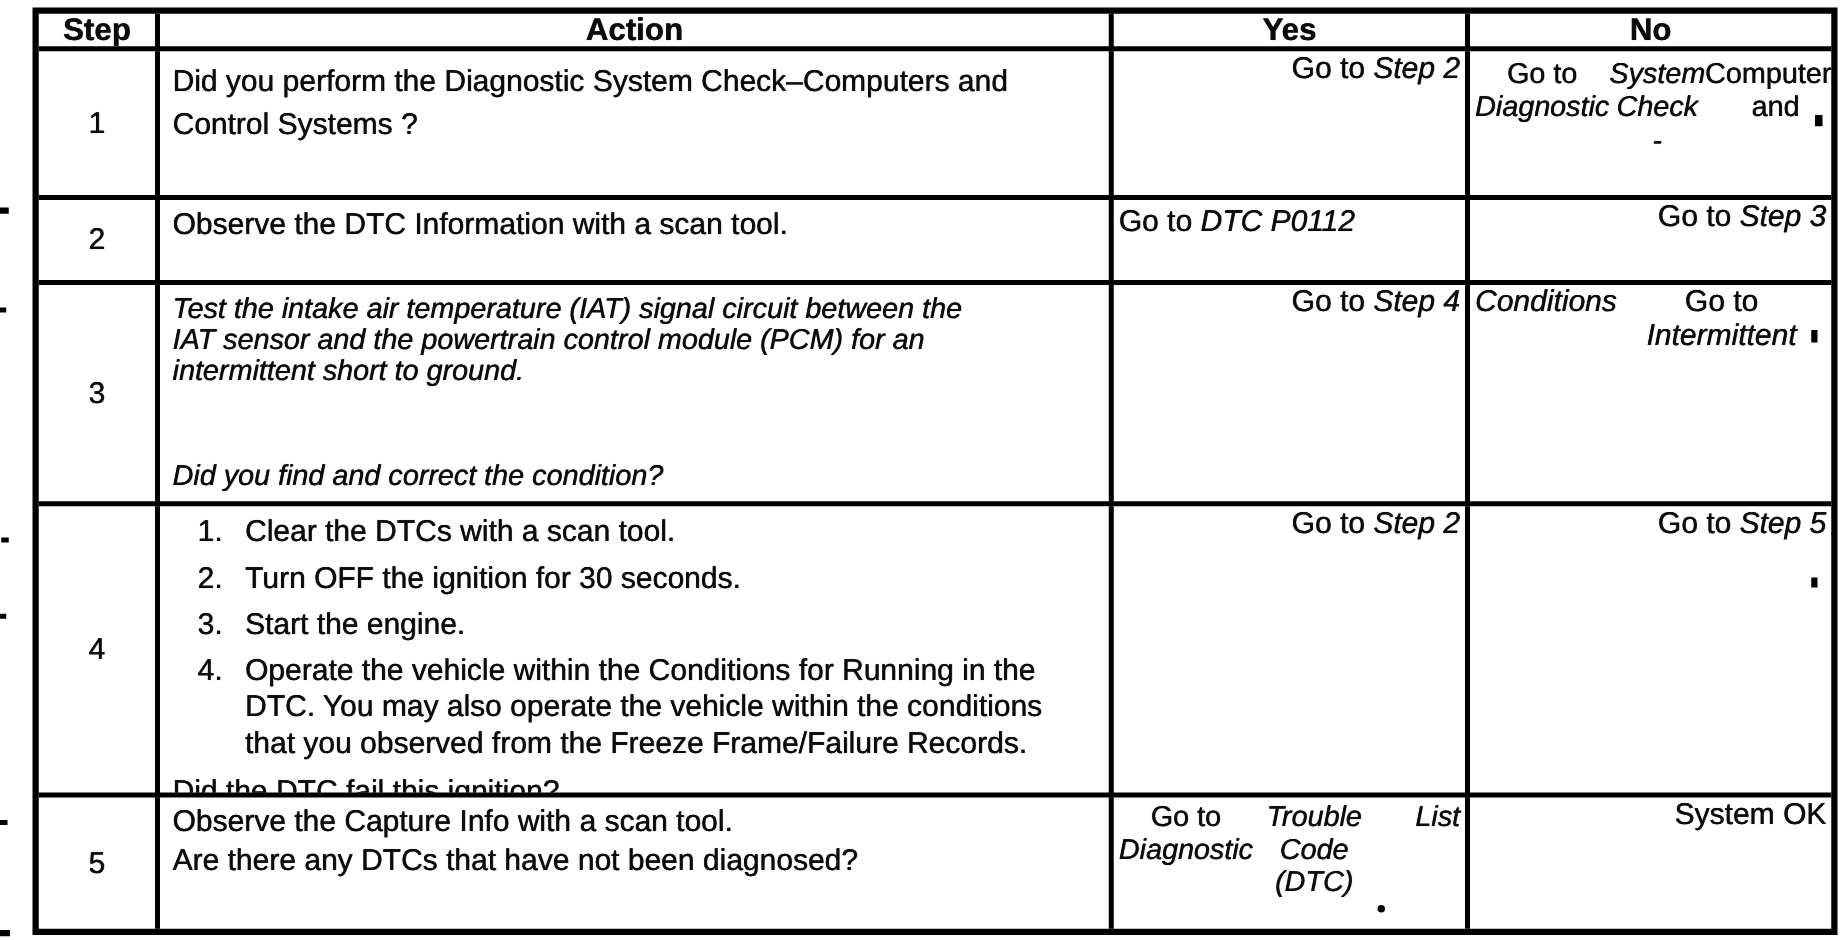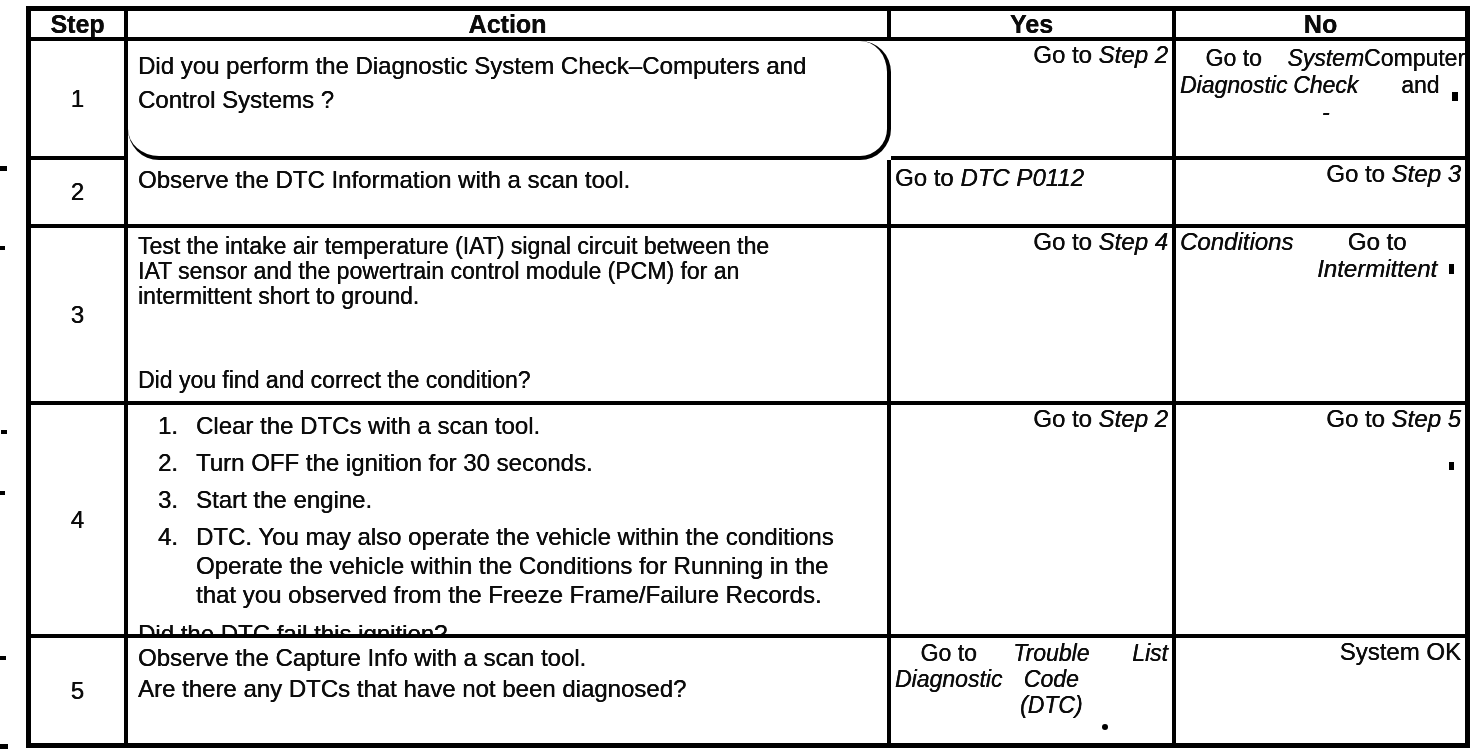--- a/index.html
+++ b/index.html
@@ -42,23 +42,23 @@
   }
   .c-ans{
     display:flex;flex-direction:row;
     font-size:24px;line-height:27px;
     text-align:center;
     padding-left:4px;padding-right:4px;
   }
   em{font-style:italic;}
   .vb{justify-content:flex-end;padding-bottom:8px;}
   .vt{justify-content:flex-start;}
-  .pt2{padding-top:2px;}.pt4{padding-top:4px;}.pt6{padding-top:6px;}.pt8{padding-top:8px;border-radius:31px;}
+  .pt2{padding-top:2px;}.pt4{padding-top:4px;}.pt6{padding-top:6px;}.pt8{padding-top:8px;}
   .pb26{padding-bottom:26px;}
-  .lh25{line-height:25px;}.lh26{line-height:26px;}.lh27{line-height:27px;}
+  .lh25{line-height:25px;font-style:italic;}.lh26{line-height:26px;}.lh27{line-height:27px;}
   .lh31{line-height:31px;}.lh35{line-height:35px;}
   .fs23{font-size:23px;}
   .flexcol{display:flex;flex-direction:column;}
   .q{margin-top:auto;padding-bottom:8px;}
   .q-tight{margin-top:auto;padding-bottom:6px;}
   .li{display:flex;margin-left:20px;margin-bottom:8px;line-height:29px;}
   .li .num{flex:none;width:38px;}
   .li .li-txt{flex:1;}
   .last-left .ln:last-child{text-align:center;padding-left:32px;}
   .art{position:absolute;background:#000;}
@@ -133,22 +133,22 @@
         </div>
         <div class="li">
           <span class="num">3.</span>
           <span class="li-txt">
             <div class="ln">Start the engine.</div>
           </span>
         </div>
         <div class="li">
           <span class="num">4.</span>
           <span class="li-txt">
+            <div class="ln">Operate the vehicle within the Conditions for Running in the</div>
             <div class="ln">DTC. You may also operate the vehicle within the conditions</div>
-            <div class="ln">Operate the vehicle within the Conditions for Running in the</div>
             <div class="ln">that you observed from the Freeze Frame/Failure Records.</div>
           </span>
         </div>
       </div>
     <div class="q-tight">Did the DTC fail this ignition?</div>
   </div>
   <div class="cell c-ans vb">
       <div class="ln"><span>Go to </span><em>Step 2</em></div>
     </div>
   <div class="cell c-ans vb last-col">

